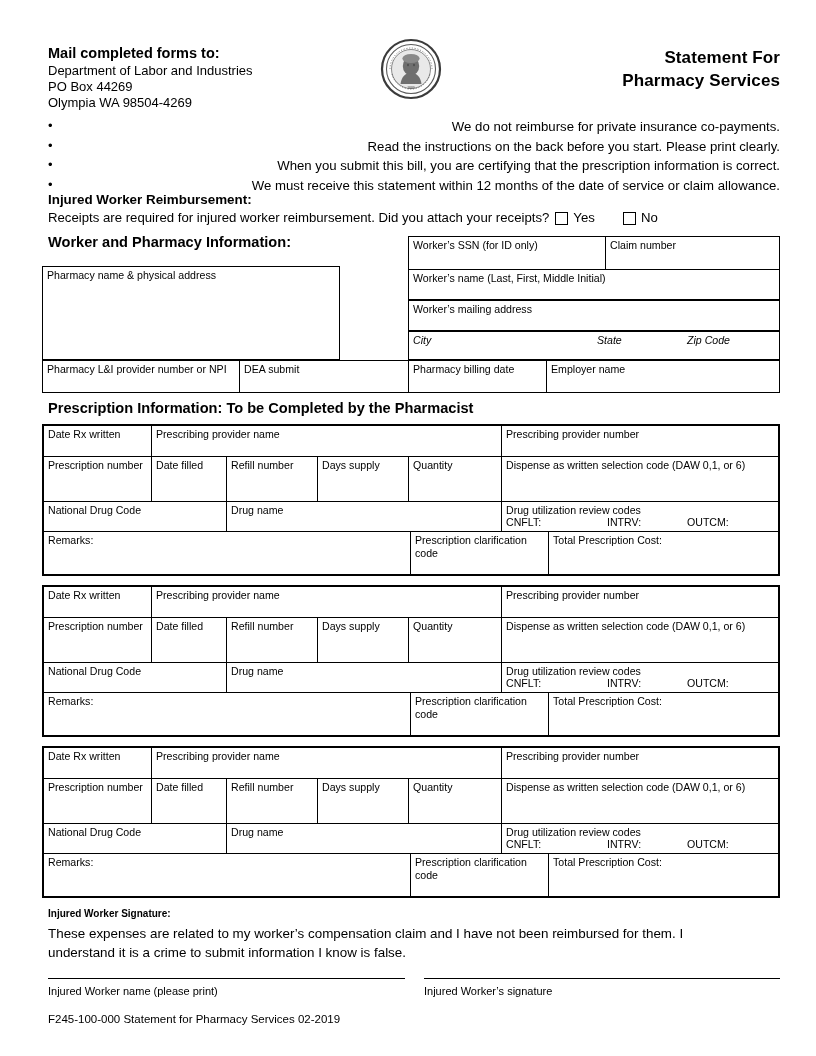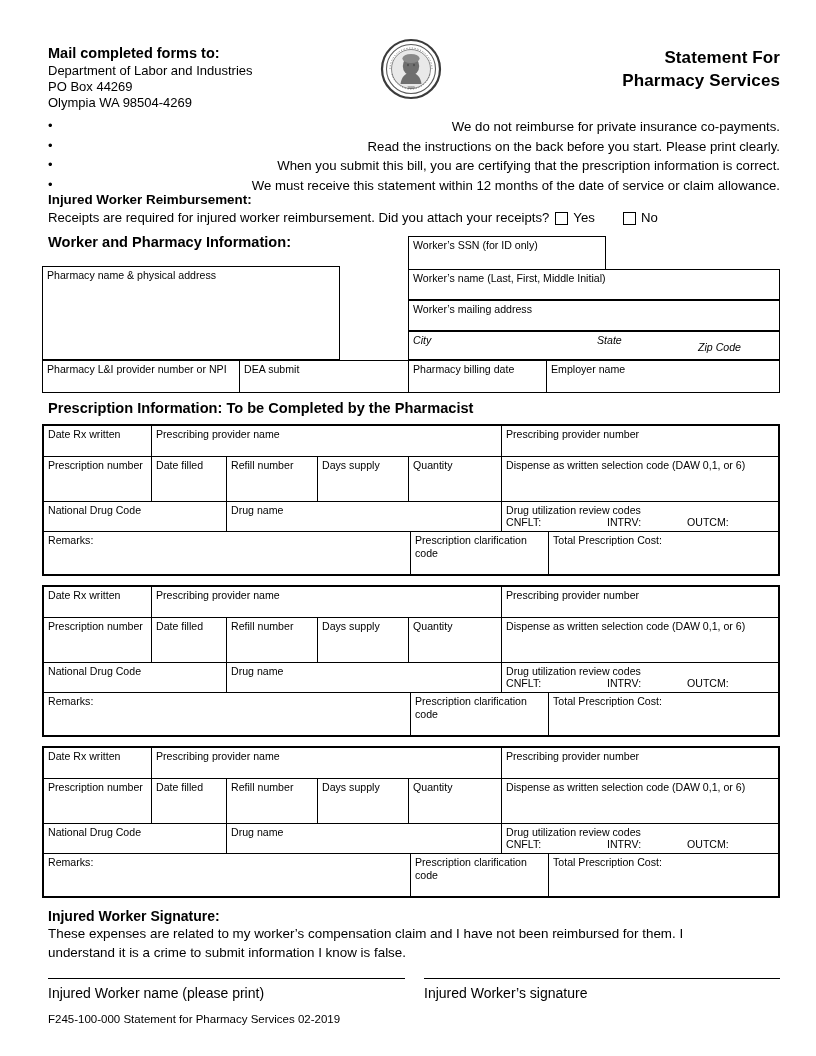--- a/index.html
+++ b/index.html
@@ -151,38 +151,38 @@
     position: absolute;
     box-sizing: border-box;
     border: 2.5px solid #000;
     background: #0369a1;
   }
 
   
   .sig-title {
     position: absolute;
     left: 48px; top: 908px;
-    font-size: 14px;
+    font-size: 10px;
     font-weight: bold;
   }
   .sig-text {
     position: absolute;
     left: 48px; top: 925px;
     width: 700px;
     font-size: 13.4px;
     line-height: 18.5px;
   }
   .sig-line {
     position: absolute;
     border-top: 1px solid #000;
     height: 0;
   }
   .sig-cap {
     position: absolute;
-    font-size: 14px;
+    font-size: 11px;
   }
   .footer-id {
     position: absolute;
     left: 48px; top: 1013px;
     font-size: 11.5px;
   }
 </style>
 </head>
 <body>
 
@@ -244,37 +244,40 @@
       <span class="cb-label">No</span>
     </div>
   </div>
 
   <div class="wp-head">Worker and Pharmacy Information:</div>
 
   <div class="cellbox" style="left:408px; top:236px; width:198px; height:34px;">
     <span class="cell-label">Worker’s SSN (for ID only)</span>
   </div>
 
+  <div class="cellbox" style="left:605px; top:236px; width:175px; height:34px;">
+    <span class="cell-label">Claim number</span>
+  </div>
 
   <div class="cellbox" style="left:42px; top:266px; width:298px; height:94px;">
     <span class="cell-label">Pharmacy name &amp; physical address</span>
   </div>
 
   <div class="cellbox" style="left:408px; top:269px; width:372px; height:31px;">
     <span class="cell-label">Worker’s name (Last, First, Middle Initial)</span>
   </div>
 
   <div class="cellbox" style="left:408px; top:300px; width:372px; height:31px;">
     <span class="cell-label">Worker’s mailing address</span>
   </div>
 
   <div class="cellbox" style="left:408px; top:331px; width:372px; height:29px;font-style:italic;">
     <span class="cell-label">City</span>
     <span class="inline-label" style="left:188px; top:2px;">State</span>
-    <span class="inline-label" style="left:289px; top:2px;margin-top:7px;">Zip Code</span>
+    <span class="inline-label" style="left:278px; top:2px;">Zip Code</span>
   </div>
 
   <div class="cellbox" style="left:42px; top:360px; width:198px; height:33px;">
     <span class="cell-label">Pharmacy L&amp;I provider number or NPI</span>
   </div>
   <div class="cellbox" style="left:239px; top:360px; width:170px; height:33px;">
     <span class="cell-label">DEA submit</span>
   </div>
   <div class="cellbox" style="left:408px; top:360px; width:139px; height:33px;">
     <span class="cell-label">Pharmacy billing date</span>

